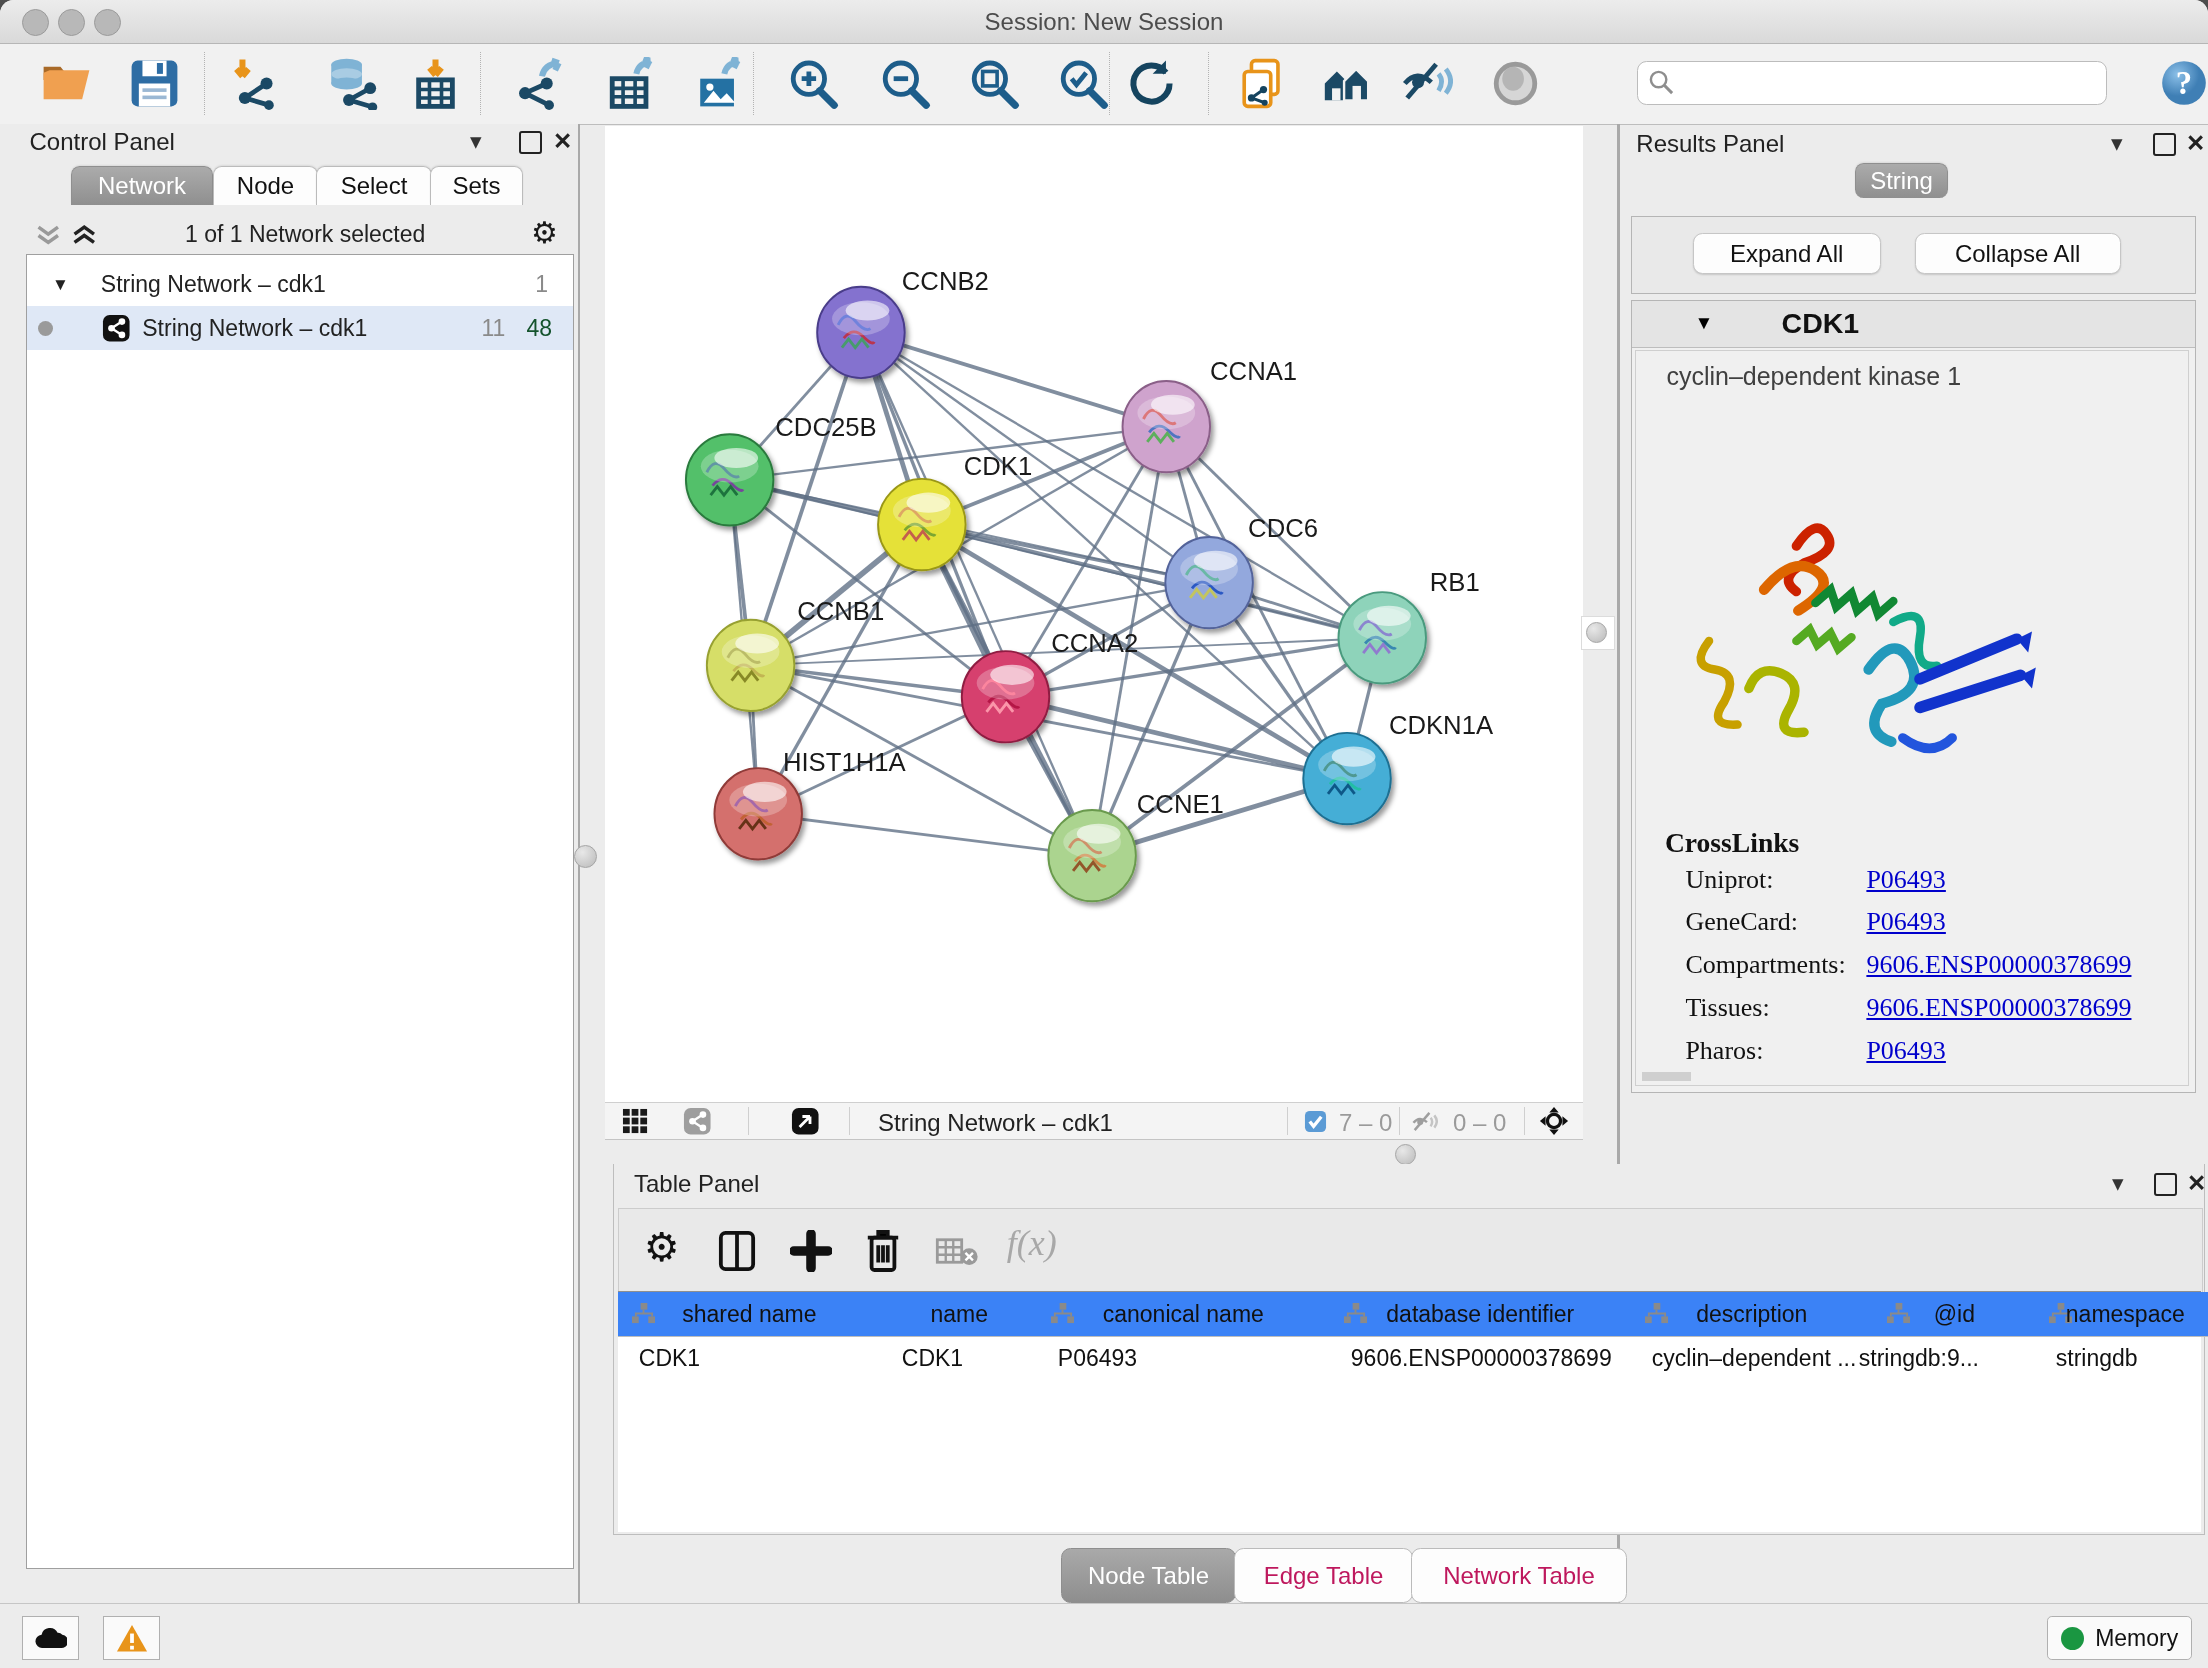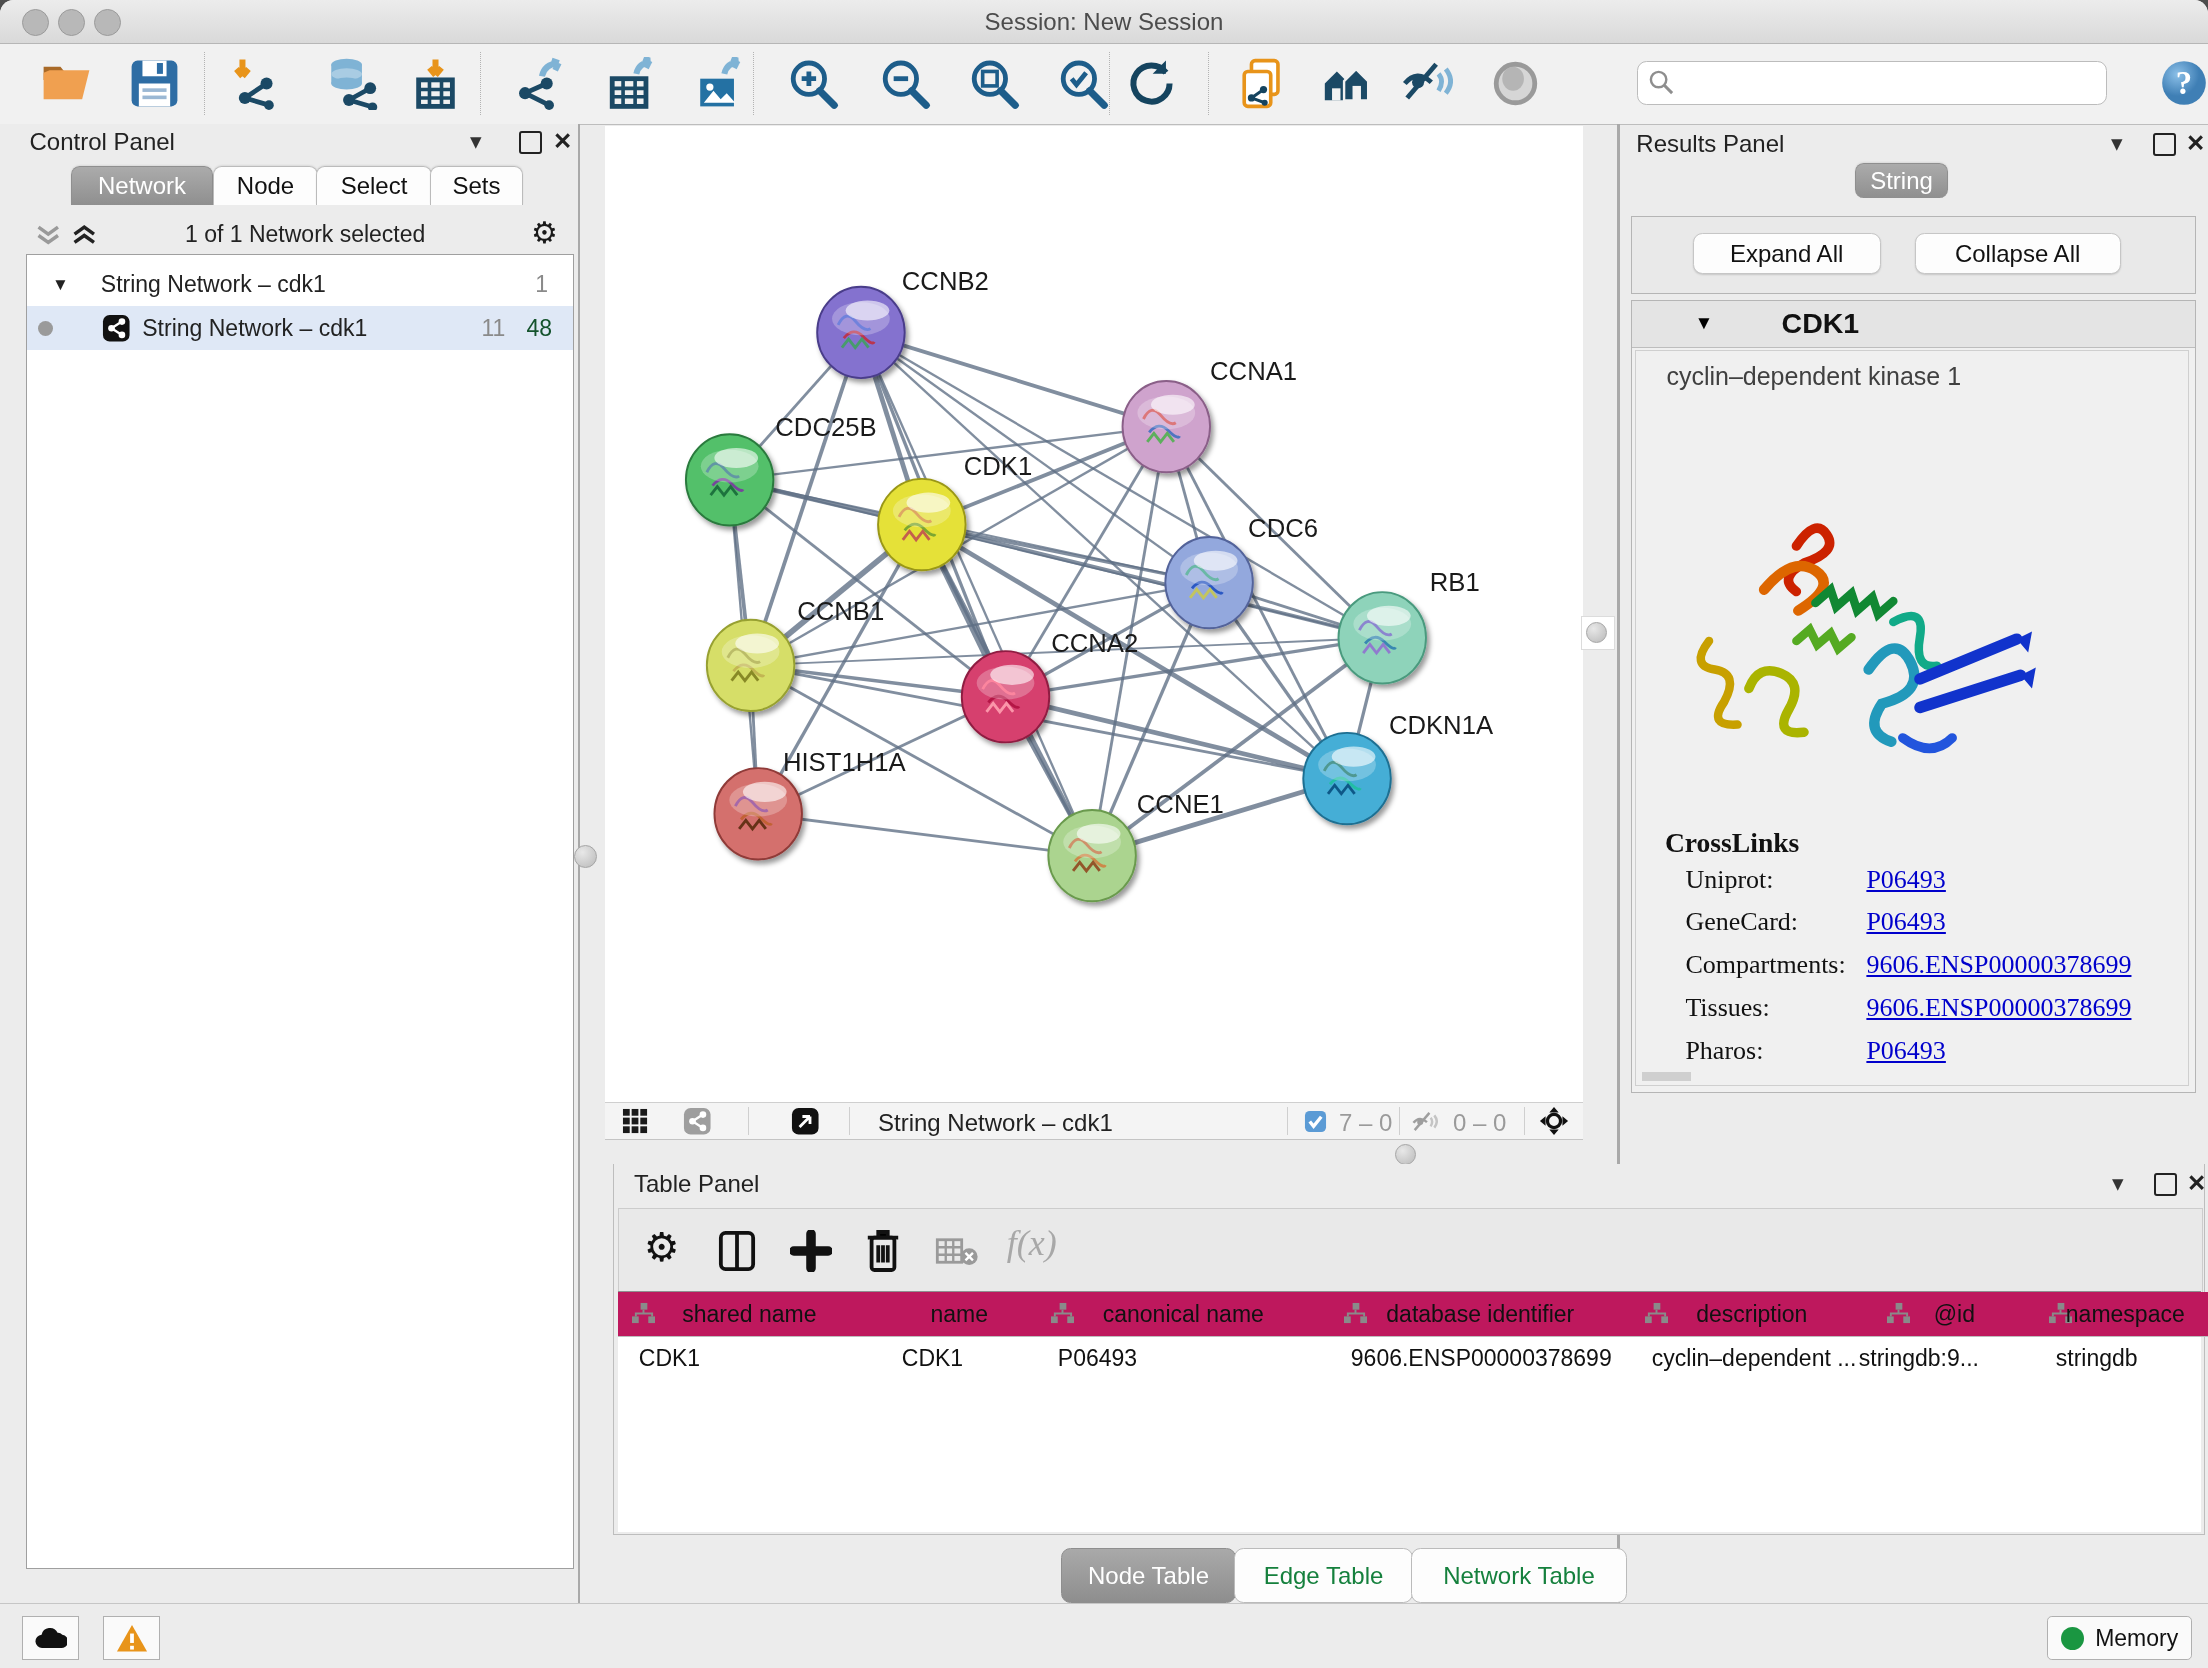--- a/index.html
+++ b/index.html
@@ -44,30 +44,30 @@
   .grpbox{position:absolute;background:#e9e9e9;border:1.9px solid #b5b5b5;}
   .wbtn{position:absolute;background:#fdfdfd;border:1.9px solid #c6c6c6;border-radius:9.5px;
         font-size:24px;color:#111;display:flex;align-items:center;justify-content:center;
         box-shadow:0 1px 1.9px rgba(0,0,0,.15);}
   .xrow{position:absolute;font-family:"Liberation Serif",serif;font-size:26px;color:#111;}
   .xlink{font-family:"Liberation Serif",serif;font-size:26px;color:#0000cc;text-decoration:underline;}
   
   #tpanel{left:613px;top:1164px;width:1590px;height:370px;background:#ececec;border:1px solid #bdbdbd;border-top:none;}
   #tptools{position:absolute;left:3.8px;top:44px;width:1583px;height:84px;background:#e9e9e9;border:1px solid #cccccc;}
   #tgrid{position:absolute;left:3.8px;top:127px;width:1583px;height:240px;background:#fff;border-top:1.9px solid #8f8f8f;}
-  .thcell{position:absolute;top:0;height:44px;background:#be185d;border-right:1px solid #d8d8d8;
+  .thcell{position:absolute;top:0;height:44px;background:#3b82f6;border-right:1px solid #d8d8d8;
           border-bottom:1.9px solid #bdbdbd;font-size:23px;color:#111;}
   .thlabel{position:absolute;width:100%;text-align:center;top:8.6px;}
   .thicon{position:absolute;left:13.3px;top:9.5px;}
   .tdcell{position:absolute;top:44px;height:42px;font-size:23px;color:#111;padding-top:8.6px;box-sizing:border-box;
           white-space:nowrap;overflow:hidden;}
   #hscroll{position:absolute;left:9.5px;top:320px;width:1567px;height:32px;background:#f6f6f6;border-top:1px solid #ddd;}
   #hthumb{position:absolute;left:3.8px;top:4.8px;width:173px;height:23px;background:#bdbdbd;border-radius:11.4px;}
   .btab{position:absolute;top:0;height:53px;border:1px solid #bbb;border-radius:9.5px;background:#fdfdfd;
-        color:#15803d;font-size:24px;display:flex;align-items:center;justify-content:center;}
+        color:#be185d;font-size:24px;display:flex;align-items:center;justify-content:center;}
   .btab.active{background:linear-gradient(#a9a9a9,#8e8e8e);color:#fff;border-color:#8e8e8e;}
   
   #statusbar{left:0;top:1603px;width:2208px;height:66px;background:#ececec;border-top:1.9px solid #c6c6c6;}
   .sbtn{position:absolute;top:12.4px;height:42px;background:#fafafa;border:1.9px solid #b0b0b0;
         display:flex;align-items:center;justify-content:center;}
   .handle{position:absolute;border-radius:50%;background:radial-gradient(circle at 35% 30%,#e8e8e8,#b9b9b9);
           border:1px solid #a5a5a5;}
   .splitline{position:absolute;background:#a9a9a9;}
 </style>
 </head>

